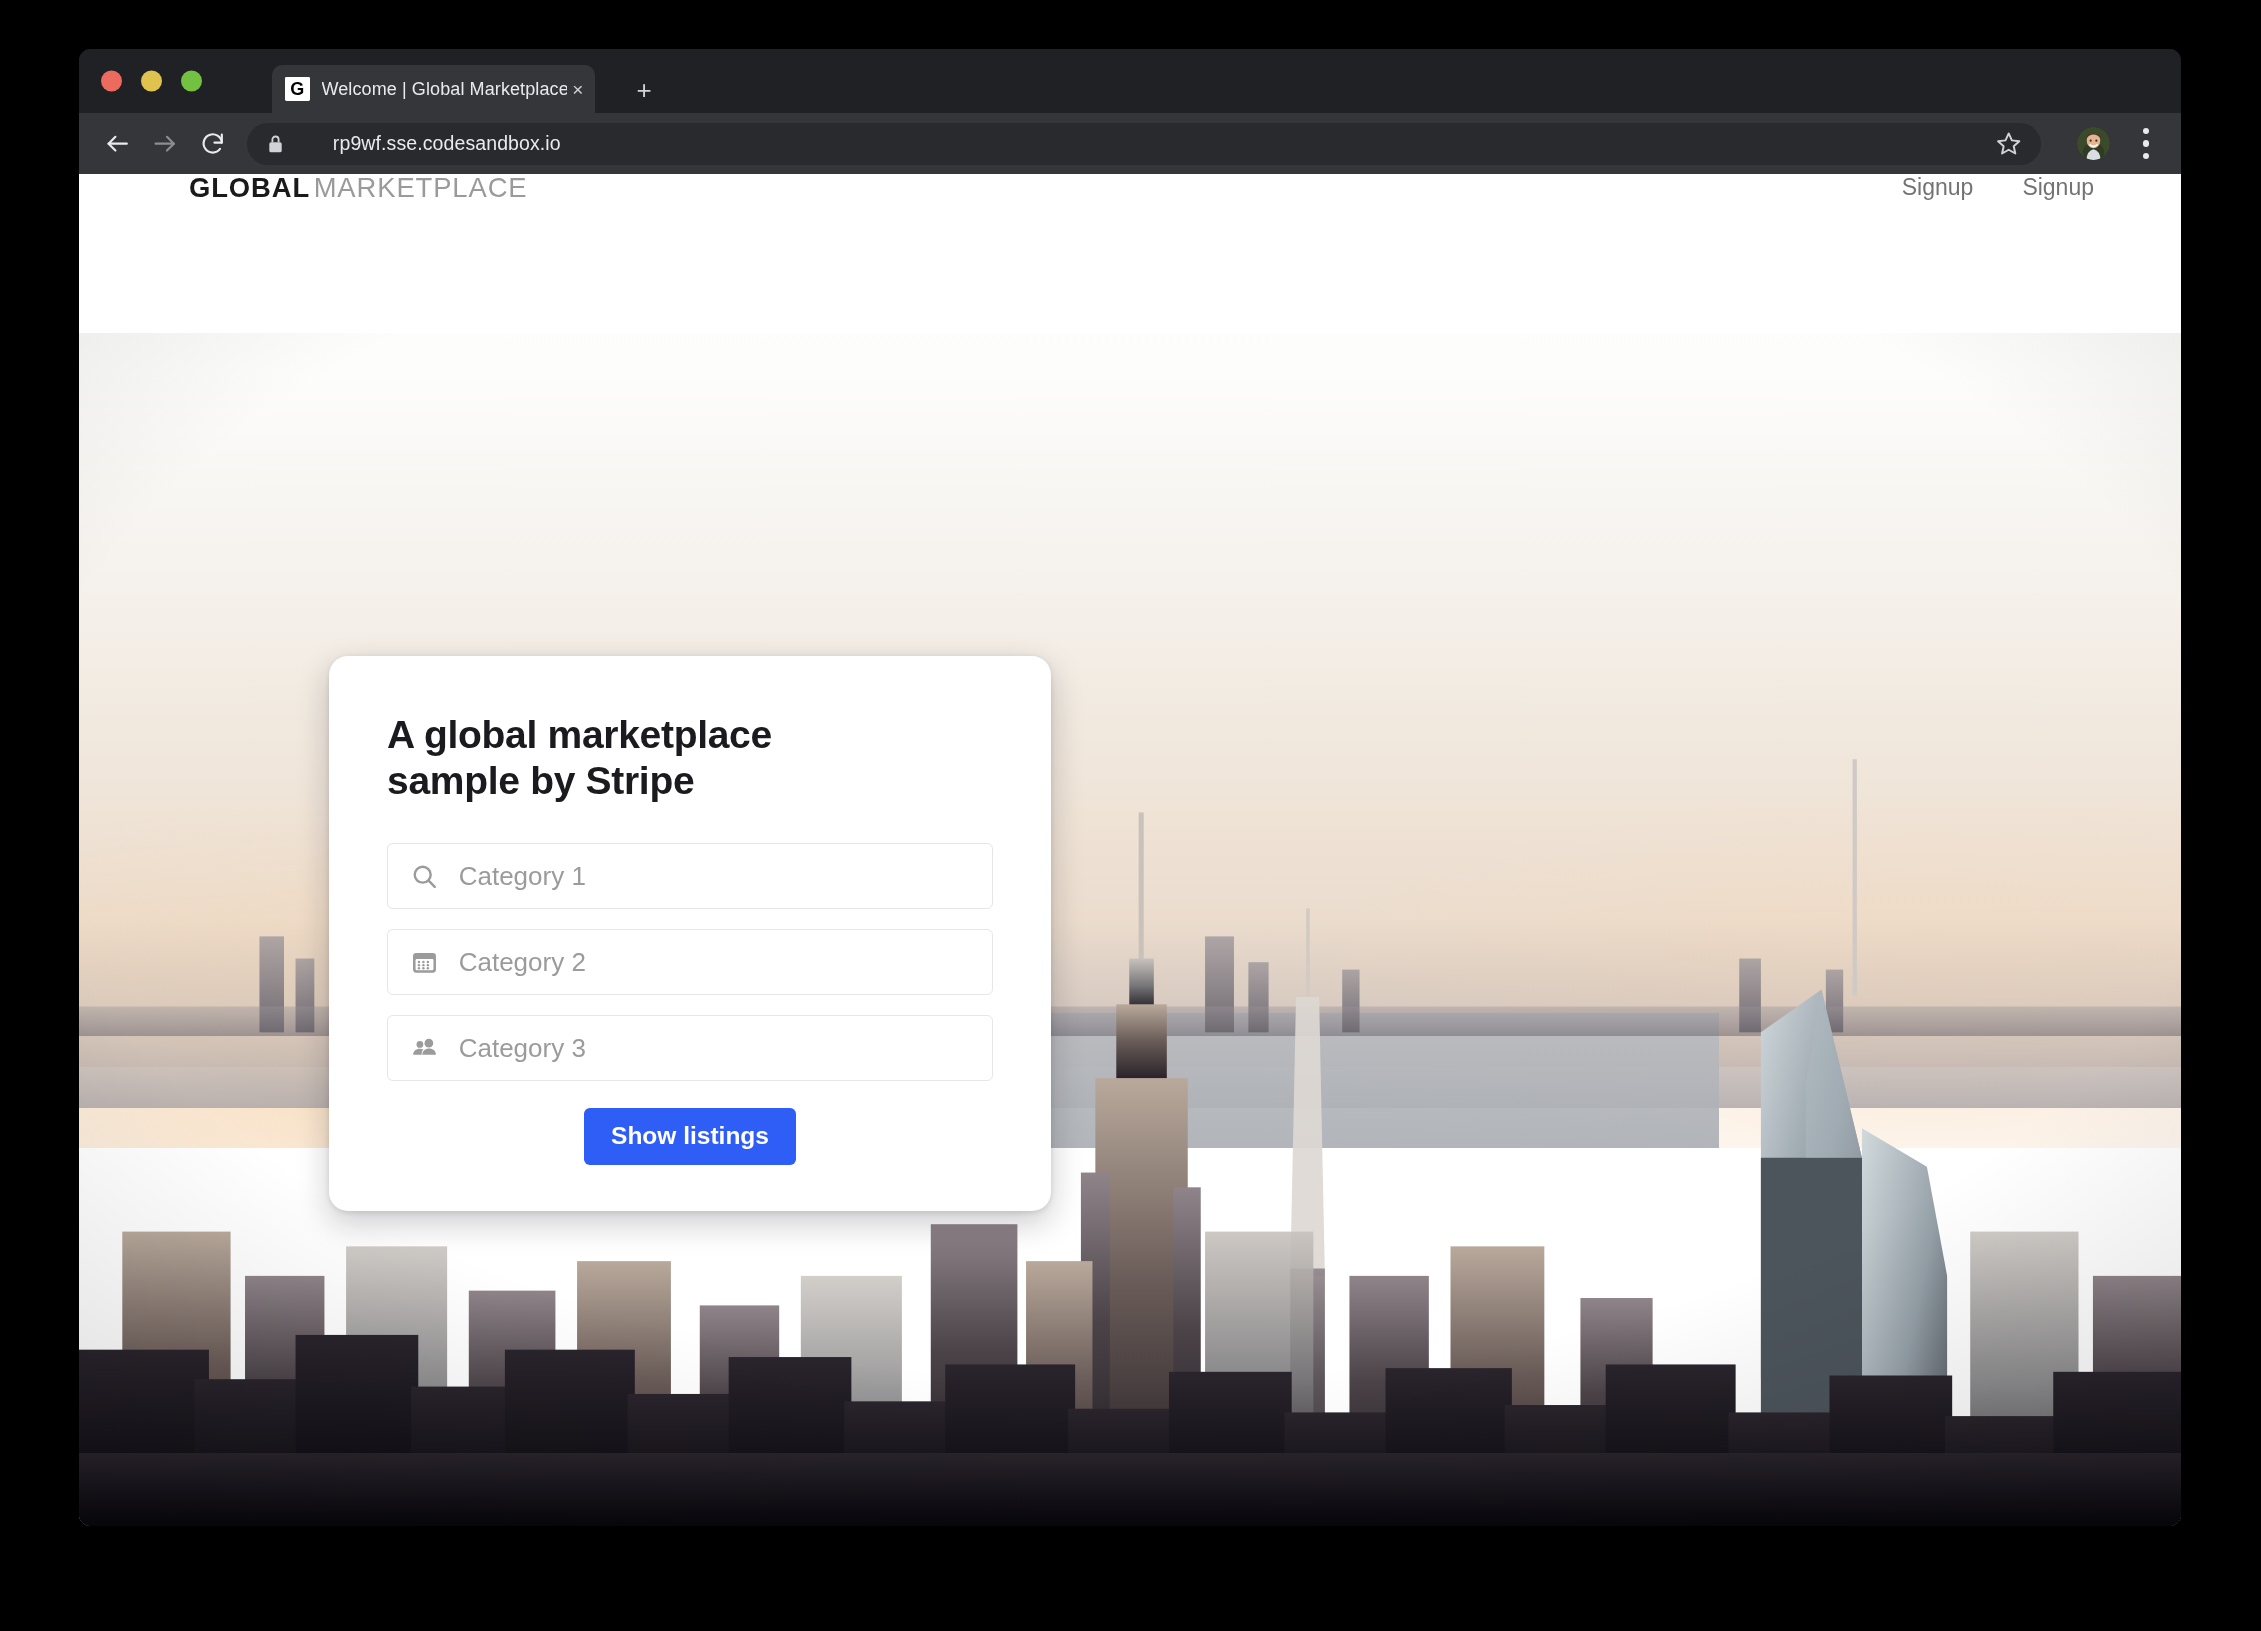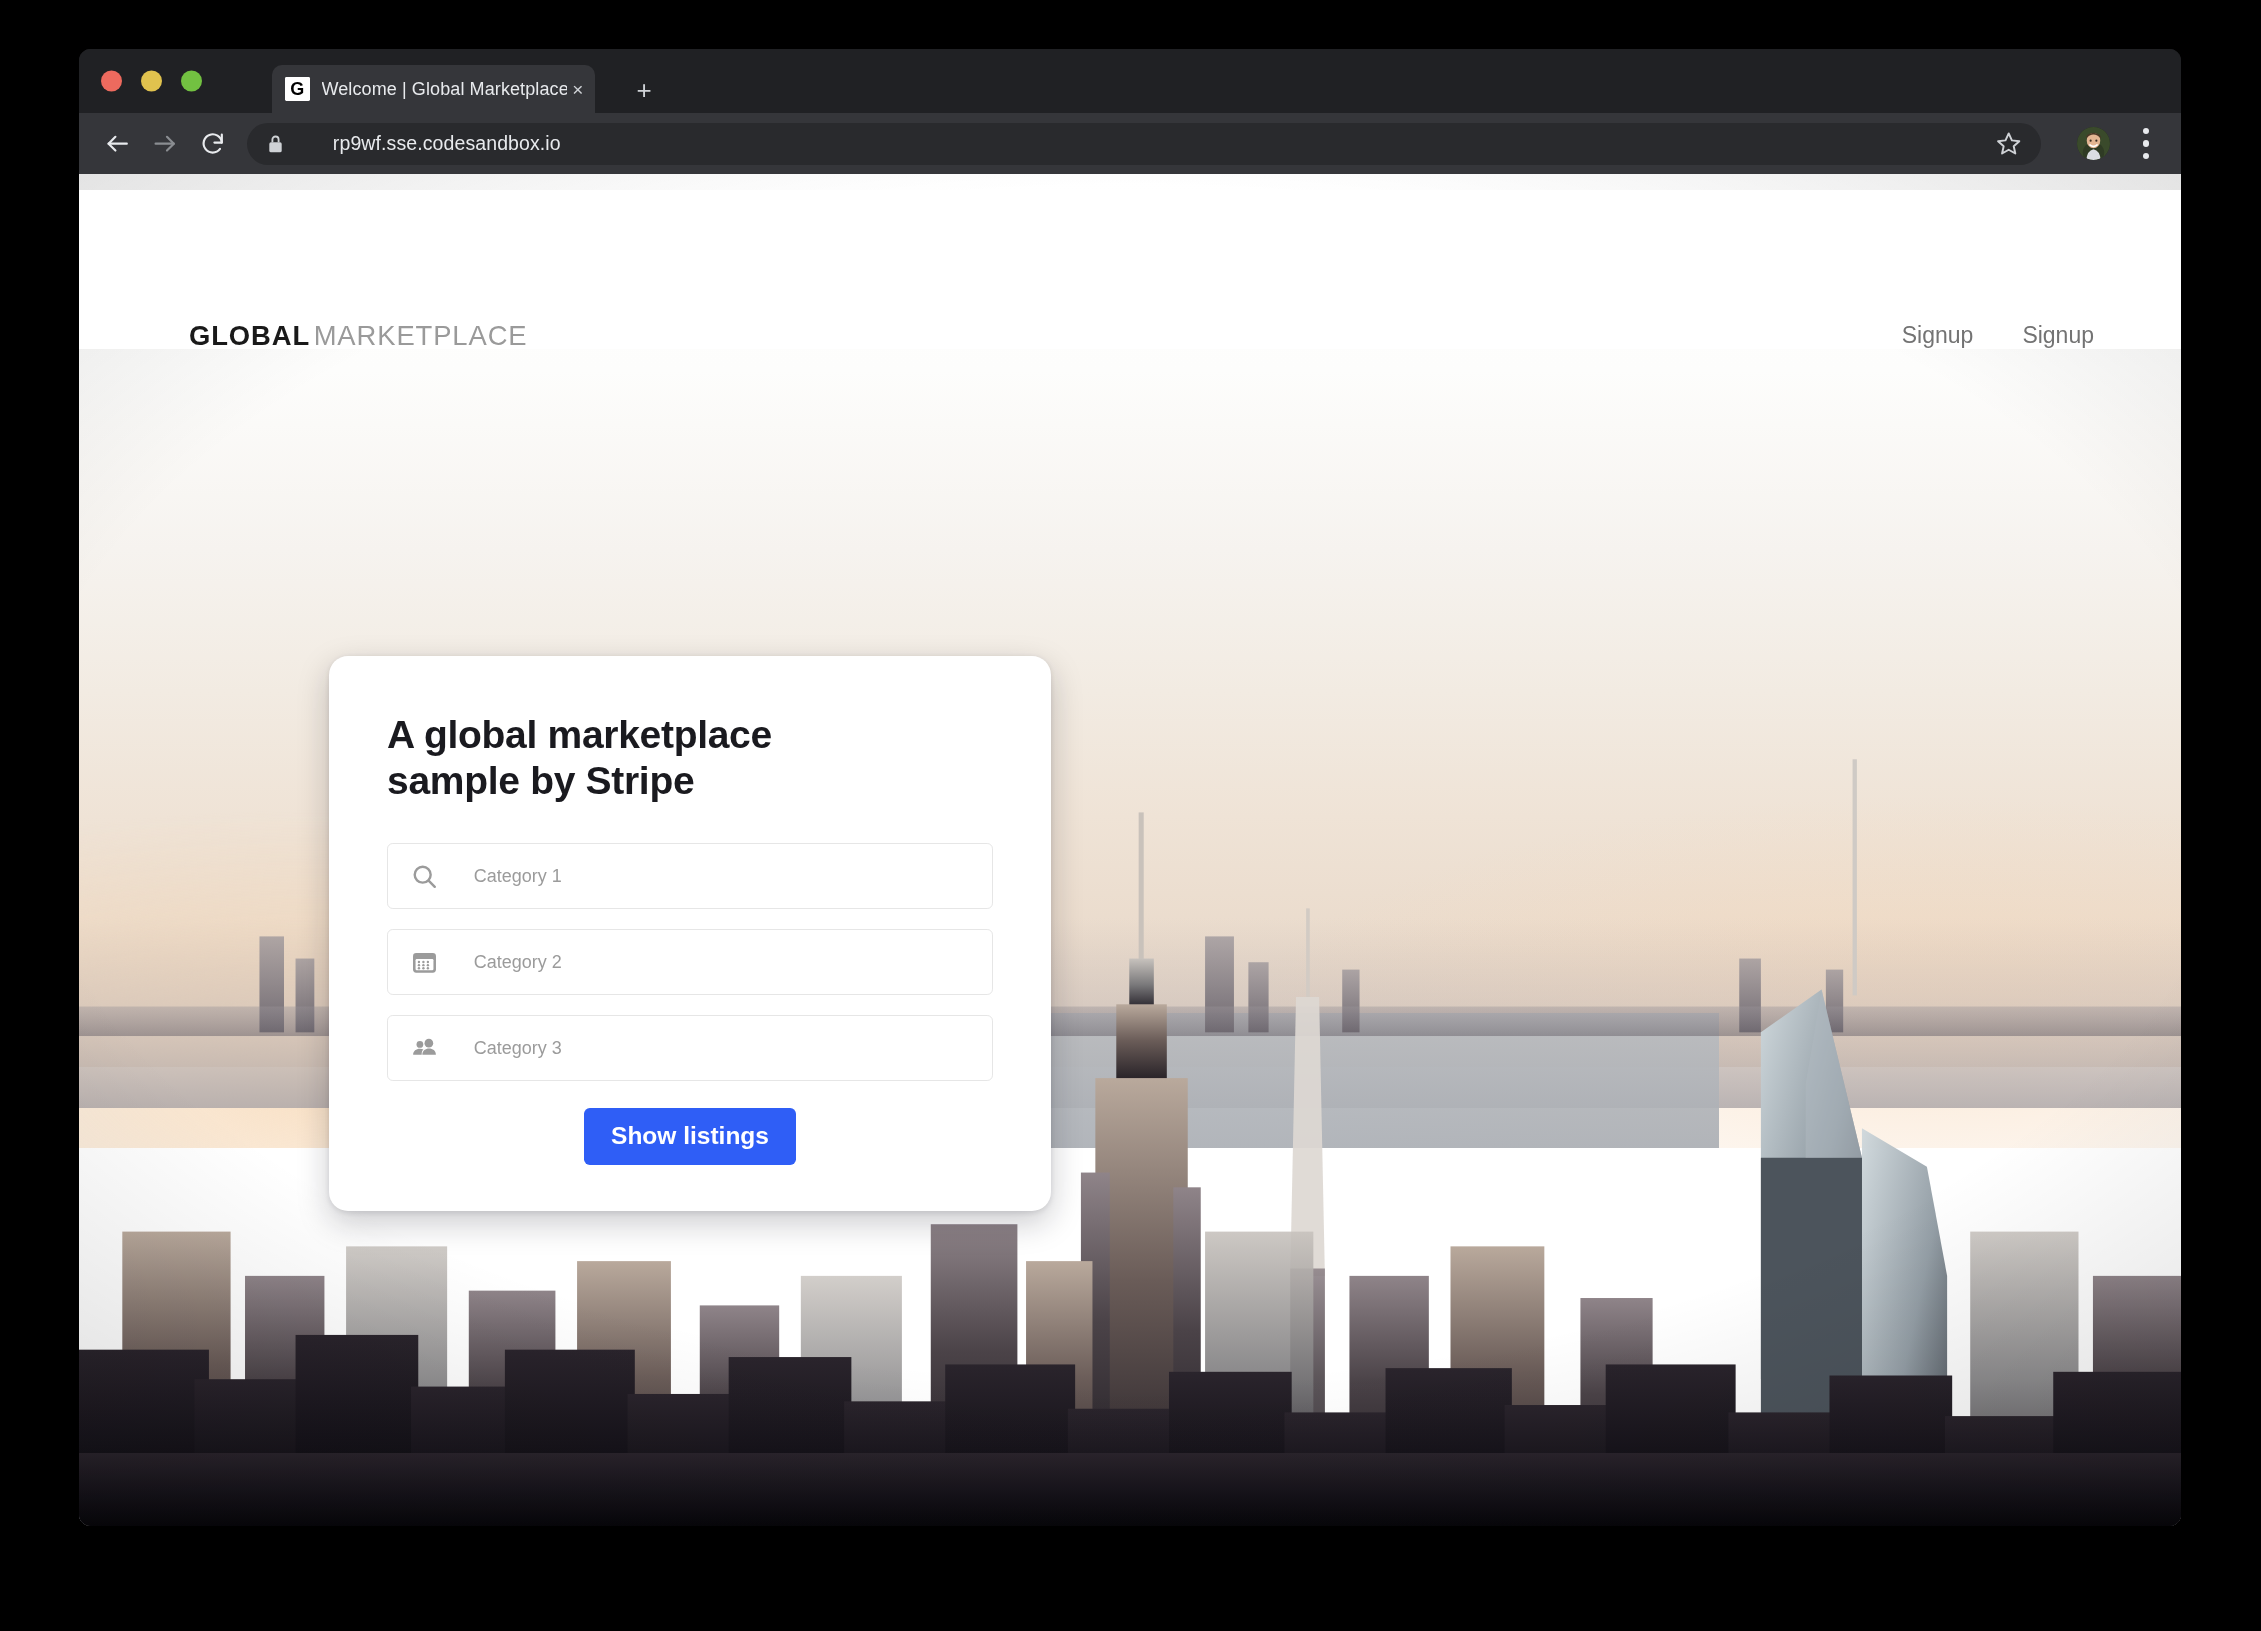--- a/index.html
+++ b/index.html
@@ -112,23 +112,23 @@
   
   #page-viewport{
     position:relative;
     height:1353px;
     background:#fff;
     overflow:hidden;
   }
 
   
   #site-header{
-    position:absolute; left:0; top:16px; width:100%; height:159px;
+    position:absolute; left:0; top:0; width:100%; height:159px;
     background:#ffffff;
-    display:flex; align-items:flex-end;
+    display:flex; align-items:flex-start;
     padding:0 87px 0 110px;
     z-index:5;
   }
   #logo{
     font-size:27.4px; letter-spacing:0.9px; line-height:1;
     white-space:nowrap;
   }
   #logo-bold{ font-weight:bold; color:#1a1a1a; }
   #logo-light{ font-weight:400; color:#9a9a9a; margin-left:3.6px; }
   #site-nav{ margin-left:auto; display:flex; align-items:center; gap:49px; }
@@ -201,21 +201,21 @@
     display:flex; align-items:center;
     padding:0 21.7px;
     margin-bottom:20px;
     background:#fff;
   }
   .field .f-icon{
     width:30px; height:30px; flex:0 0 auto;
     display:flex; align-items:center; justify-content:center;
   }
   .field .f-label{
-    margin-left:34px; font-size:18px; color:#9b9b9b; line-height:1;
+    margin-left:19px; font-size:26px; color:#9b9b9b; line-height:1;
   }
   #card-actions{ display:flex; justify-content:center; margin-top:27.4px; }
   #show-listings-button{
     background:#2f5ef6;
     color:#fff;
     font-size:24.5px;
     font-weight:bold;
     border:none;
     border-radius:5.8px;
     padding:16px 27.4px;

